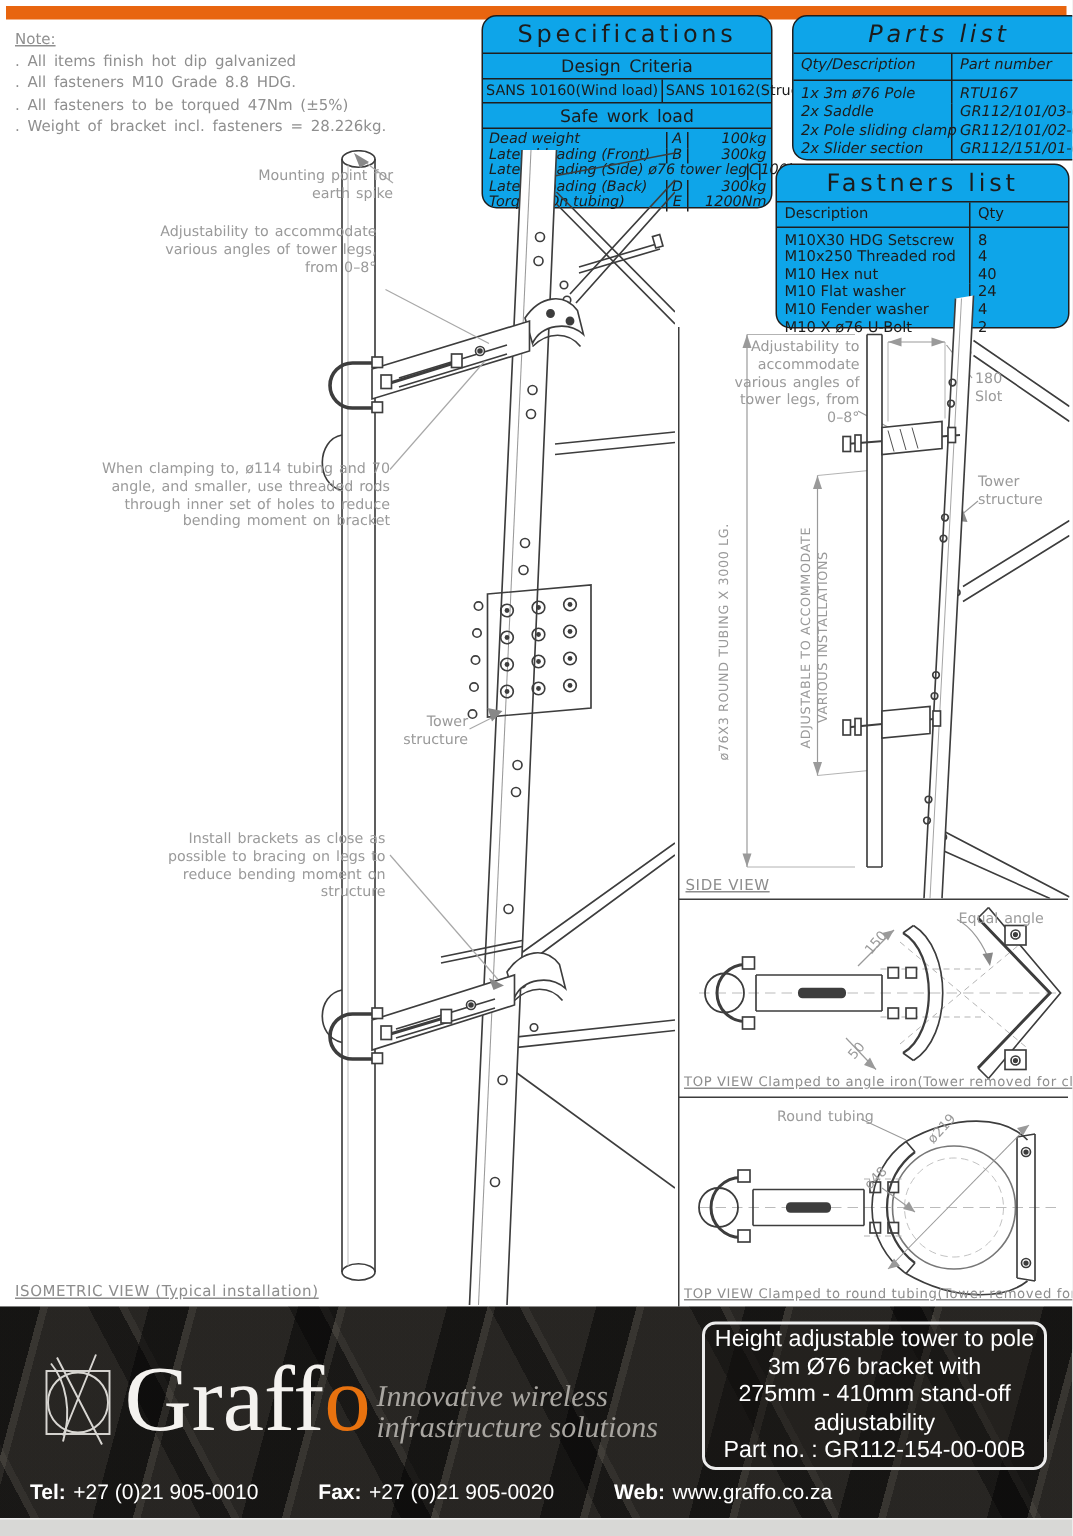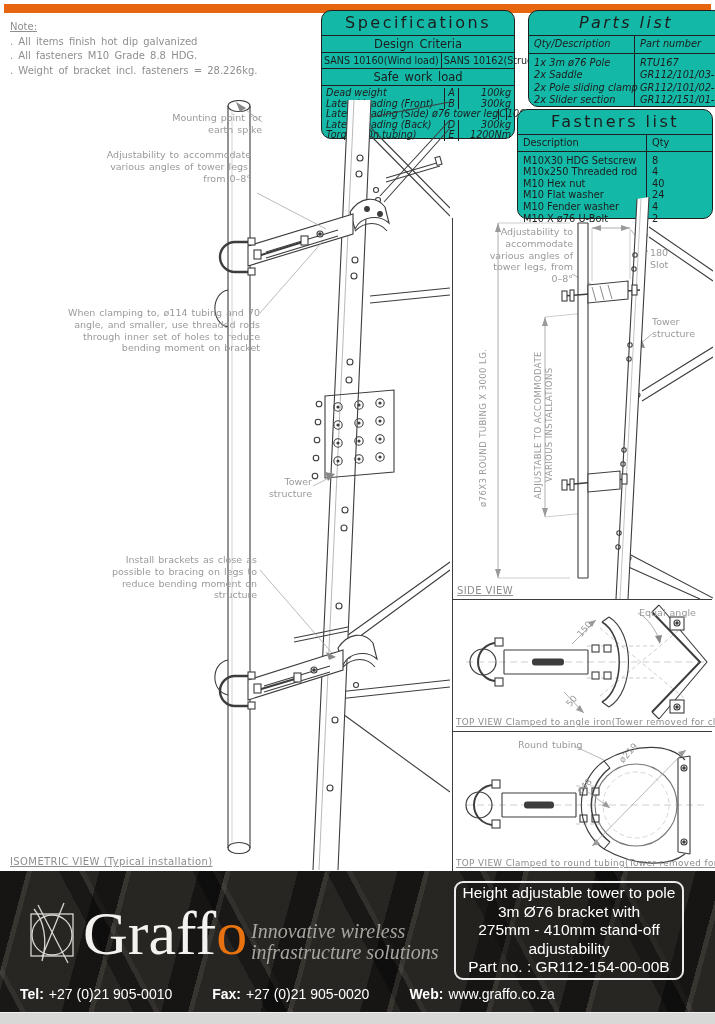--- a/index.html
+++ b/index.html
@@ -5,21 +5,21 @@
   html,body{margin:0;padding:0;background:#fff;}
   #page{position:relative;width:715px;height:1024px;background:#fff;overflow:hidden;
         font-family:"DejaVu Sans",sans-serif;outline:1px solid #c9c9c9;}
   
   .topbar{position:absolute;left:4px;top:4px;width:707px;height:9px;background:#E8650F;}
   
   .notes{position:absolute;left:10px;top:20px;width:312px;font-size:10px;line-height:14.5px;
          color:#8f8f8f;word-spacing:2px;}
   .notes .u{text-decoration:underline;}
   
-  .box{position:absolute;border:1.6px solid #1f1f1f;border-radius:10px;background:#14b8a6;color:#1c1c1c;}
+  .box{position:absolute;border:1.6px solid #1f1f1f;border-radius:10px;background:#0ea5e9;color:#1c1c1c;}
   .box .ttl{text-align:center;font-size:16px;letter-spacing:2.5px;padding:2px 0 3px;border-bottom:1.2px solid #1f1f1f;}
   .box .sub{text-align:center;font-size:11.5px;padding:1px 0;border-bottom:1.2px solid #1f1f1f;word-spacing:2px;}
   .sansrow{display:flex;font-size:9.6px;border-bottom:1.2px solid #1f1f1f;}
   .sansrow div{flex:1;padding:2px 2px;white-space:nowrap;}
   .sansrow div+div{border-left:1.2px solid #1f1f1f;}
   .loadrow{display:flex;font-size:9.6px;line-height:10.6px;align-items:stretch;font-style:italic;}
   .loadrow .lbl{flex:1;padding-left:4px;white-space:nowrap;}
   .loadrow .code{width:13px;text-align:center;border-left:1.2px solid #1f1f1f;}
   .loadrow .val{width:52px;text-align:right;padding-right:3px;border-left:1.2px solid #1f1f1f;}
   .grid2{display:grid;font-size:9.8px;line-height:12.5px;}
@@ -40,41 +40,42 @@
   .footer{position:absolute;left:0;top:871px;width:715px;height:141px;background:#2b2926;overflow:hidden;}
   .beams{position:absolute;inset:0;
     background:
      repeating-linear-gradient(105deg, rgba(5,5,5,.55) 0 26px, rgba(90,86,78,.28) 26px 31px, rgba(22,20,18,.12) 31px 96px),
      repeating-linear-gradient(62deg, rgba(8,8,8,.5) 0 18px, rgba(96,92,84,.22) 18px 23px, rgba(28,26,22,.06) 23px 118px);}
   .logo-main{position:absolute;left:83px;top:901px;font-family:"Liberation Serif",serif;font-size:62px;
              line-height:64px;color:#f4f2ef;}
   .logo-main .o{color:#E8720F;}
   .tagline{position:absolute;left:251px;top:921px;font-family:"Liberation Serif",serif;font-style:italic;
            font-size:20px;line-height:21px;color:#a9a6a1;}
-  .prodbox{position:absolute;left:454px;top:881px;width:226px;height:95px;border:2px solid #ececec;
+  .prodbox{position:absolute;left:468px;top:881px;width:226px;height:95px;border:2px solid #ececec;
            border-radius:9px;background:rgba(28,26,24,.35);color:#fff;font-family:"Liberation Sans",sans-serif;
            font-size:15.5px;line-height:18.6px;text-align:center;display:flex;flex-direction:column;justify-content:center;}
   .contact{position:absolute;left:20px;top:986px;display:flex;gap:40px;color:#fff;
            font-family:"Liberation Sans",sans-serif;font-size:14px;}
   .contact b{font-weight:bold;margin-right:5px;}
   .bstrip{position:absolute;left:0;top:1012px;width:715px;height:12px;background:#d8d8d6;border-top:1px solid #efefef;}
   svg{position:absolute;}
   svg .ln{stroke:#3d3d3d;fill:none;stroke-width:1.1;}
 </style>
 </head>
 <body>
 
 <div id="page">
 
   <div class="topbar"></div>
 
   <div class="notes">
     <div><span class="u">Note:</span></div>
     <div>. All items finish hot dip galvanized</div>
     <div>. All fasteners M10 Grade 8.8 HDG.</div>
+    <div>. All fasteners to be torqued 47Nm (±5%)</div>
     <div>. Weight of bracket incl. fasteners = 28.226kg.</div>
   </div>
 
   <div class="box" style="left:321px;top:10px;width:192px;height:127px;">
     <div class="ttl">Specifications</div>
     <div class="sub">Design Criteria</div>
     <div class="sansrow">
       <div>SANS 10160(Wind load)</div>
       <div>SANS 10162(Structural)</div>
     </div>

